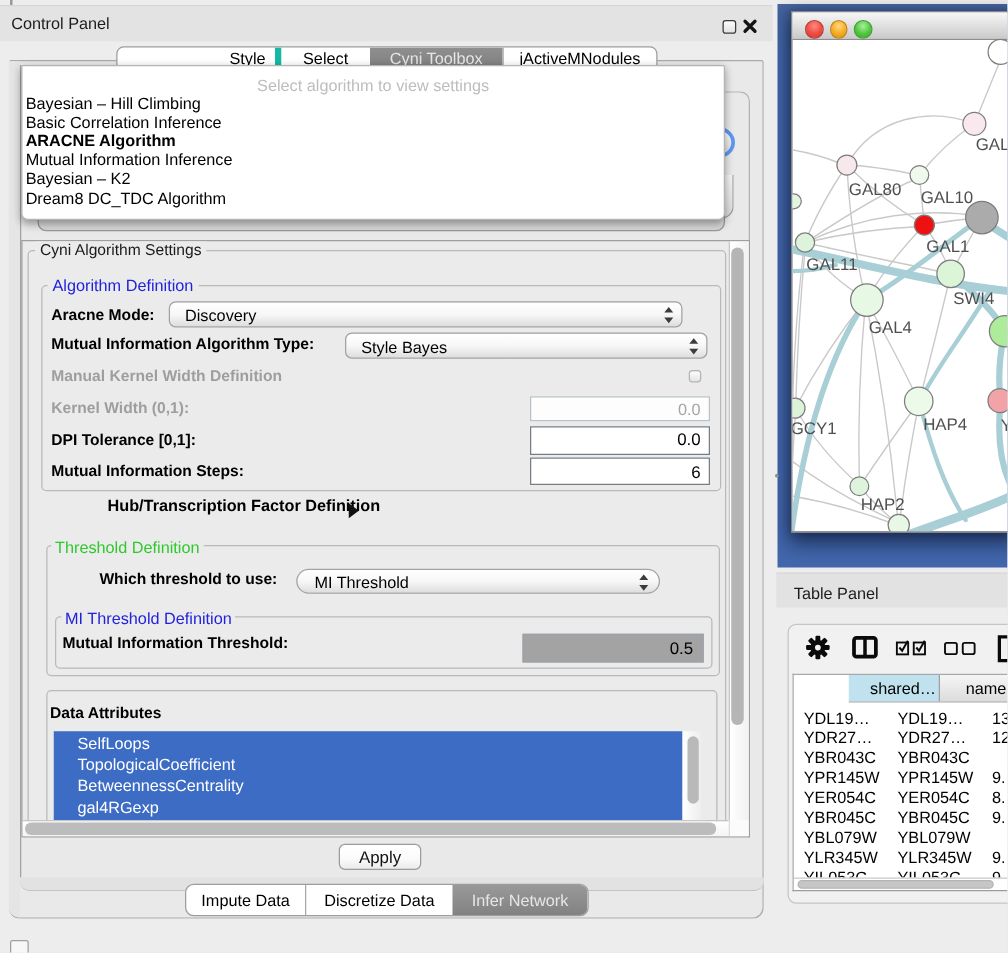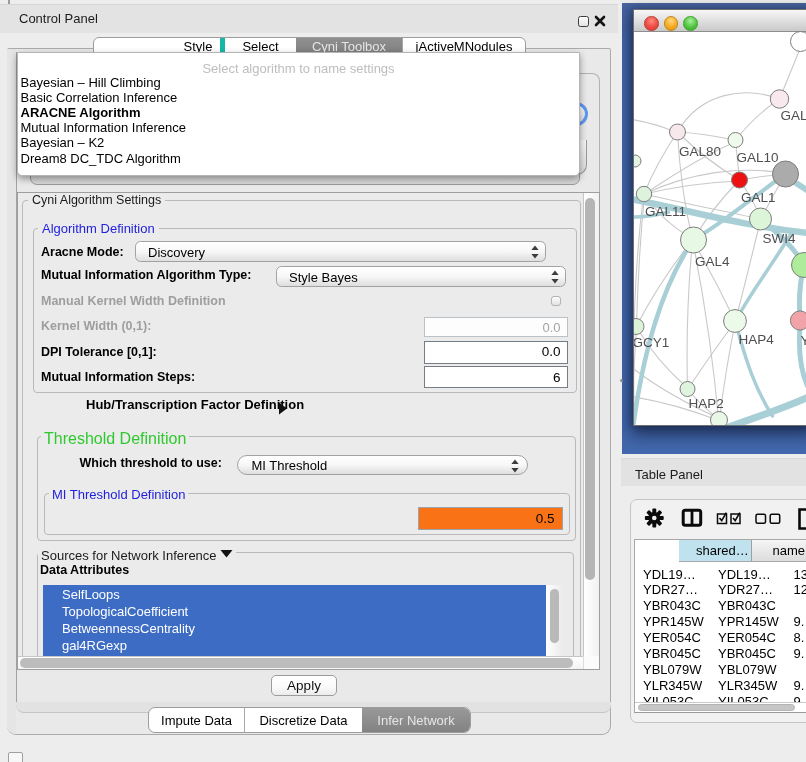--- a/index.html
+++ b/index.html
@@ -7,21 +7,21 @@
        font-family:"Liberation Sans",sans-serif;-webkit-font-smoothing:antialiased;}
   .abs{position:absolute;}
   .b{font-weight:bold;}
 </style>
 </head>
 <body>
 
 <div class="abs" style="left:8px;top:0;width:2px;height:4px;background:#9a9a9a;"></div>
 
 <div class="abs" style="left:0;top:4px;width:618px;height:28px;background:#e3e3e3;border-top:1px solid #d6d6d6;"></div>
-<div class="abs" style="left:19px;top:11px;font-size:13px;color:#1c1c1c;">Control Panel</div>
+<div class="abs" style="left:9px;top:11px;font-size:13px;color:#1c1c1c;">Control Panel</div>
 <div class="abs" style="left:578px;top:15.5px;width:9px;height:9px;border:1.6px solid #3c3c3c;border-radius:2.5px;background:linear-gradient(180deg,#fdfdfd,#e2e2e2);"></div>
 <svg class="abs" style="left:594px;top:15px;" width="12" height="12" viewBox="0 0 12 12">
   <path d="M2 2 L10 10 M10 2 L2 10" stroke="#141414" stroke-width="2.6" stroke-linecap="round"></path>
 </svg>
 
 <div class="abs" style="left:7px;top:48px;width:604px;height:687px;background:#e9e9e9;border:1px solid #ababab;border-left:none;border-radius:2px 2px 9px 9px;box-sizing:border-box;"></div>
 <div class="abs" style="left:7px;top:49px;width:9px;height:685px;background:#e5e5e5;border-radius:0 0 0 9px;"></div>
 <div class="abs" style="left:16px;top:52px;width:1px;height:650px;background:#a2a2a2;"></div>
 
 <div class="abs" style="left:16px;top:702px;width:595px;height:10px;background:#e2e2e2;border-bottom:1px solid #c4c4c4;border-radius:0 0 8px 8px;"></div>
@@ -85,38 +85,36 @@
 
  <div class="abs b" style="left:23px;top:176.5px;font-size:12.5px;color:#000;">Mutual Information Steps:</div>
  <div class="abs" style="left:406px;top:173px;width:143.5px;height:21.5px;border:1.5px solid #767d84;background:#ffffff;box-sizing:border-box;font-size:13.5px;color:#000;text-align:right;padding:2.5px 6px 0 0;">6</div>
 
  <div class="abs b" style="left:23px;top:204px;font-size:13px;color:#000;padding-left:45px;">Hub/Transcription Factor Definition</div>
  <svg class="abs" style="left:260px;top:209px;" width="10" height="13" viewBox="0 0 10 13">
       <path d="M1 0.5 L9 6.5 L1 12.5 Z" fill="#111"></path>
     </svg>
 
  <div class="abs" style="left:19px;top:243px;width:537px;height:102.5px;border:1px solid #b9b9b9;border-radius:4px;"></div>
- <div class="abs" style="left:23px;top:236.5px;background:#ebebeb;padding:0 3px;font-size:16px;color:#2fc92f;">Threshold Definition</div>
+ <div class="abs" style="left:23px;top:236.5px;background:#ebebeb;padding:0 3px;font-size:13px;color:#2fc92f;">Threshold Definition</div>
  <div class="abs b" style="left:61.5px;top:263px;font-size:12.5px;color:#000;">Which threshold to use:</div>
  <div class="abs" style="left:219px;top:261.5px;width:291px;height:20.5px;border:1px solid #a2a2a2;border-radius:10px;background:linear-gradient(180deg,#ffffff 0%,#f7f7f7 50%,#dedede 100%);box-sizing:border-box;">
    <div style="position:absolute;left:13.5px;top:2.5px;font-size:13px;color:#000;">MI Threshold</div>
    <svg style="position:absolute;right:7px;top:3px;" width="10" height="14" viewBox="0 0 10 14">
         <path d="M5 0.5 L8.6 5 L1.4 5 Z" fill="#3c3c3c"></path>
         <path d="M5 13.5 L8.6 9 L1.4 9 Z" fill="#3c3c3c"></path>
       </svg>
  </div>
 
  <div class="abs" style="left:26px;top:300px;width:524px;height:40px;border:1px solid #b9b9b9;border-radius:4px;"></div>
  <div class="abs" style="left:31px;top:293.5px;background:#ebebeb;padding:0 3px;font-size:13px;color:#2222dd;">MI Threshold Definition</div>
- <div class="abs" style="left:400px;top:313.5px;width:144.5px;height:23px;border:1px solid #9aa3ab;background:#f97316;box-sizing:border-box;font-size:13.5px;color:#000;text-align:right;padding:3px 7px 0 0;">0.5</div>
+ <div class="abs b" style="left:32px;top:314px;font-size:12.5px;color:#000;">Mutual Information Threshold:</div>
+ <div class="abs" style="left:400px;top:313.5px;width:144.5px;height:23px;border:1px solid #9aa3ab;background:#a3a3a3;box-sizing:border-box;font-size:13.5px;color:#000;text-align:right;padding:3px 7px 0 0;">0.5</div>
 
  <div class="abs" style="left:18.5px;top:359px;width:535px;height:330px;border:1px solid #b9b9b9;border-radius:4px;"></div>
- <div class="abs" style="left:20px;top:352.5px;background:#ebebeb;padding:0 3px;font-size:13px;color:#1b1b1b;">Sources for Network Inference <span style="display:inline-block;vertical-align:2px;"><svg width="13" height="9" viewBox="0 0 13 9">
-          <path d="M0.5 1 L12.5 1 L6.5 8.5 Z" fill="#111"></path>
-        </svg></span></div>
  <div class="abs b" style="left:22px;top:370px;font-size:12.5px;color:#000;">Data Attributes</div>
 
  <div class="abs" style="left:25px;top:391.5px;width:503px;height:71px;background:#3d6cc5;color:#ffffff;font-size:13px;overflow:hidden;">
    <div style="padding:1.5px 0 0 19px;line-height:17px;">SelfLoops<br>TopologicalCoefficient<br>BetweennessCentrality<br>gal4RGexp</div>
  </div>
 
  <div class="abs" style="left:528px;top:391.5px;width:15px;height:71px;background:linear-gradient(90deg,#ffffff,#ededed);"></div>
  <div class="abs" style="left:531.5px;top:396px;width:9.5px;height:54px;border-radius:5px;background:#b9b9b9;"></div>
 
  <div class="abs" style="left:0;top:463px;width:564.5px;height:13.5px;background:linear-gradient(180deg,#ffffff,#f3f3f3);border-top:1px solid #c6c6c6;box-sizing:border-box;"></div>
@@ -130,21 +128,21 @@
 
 <div class="abs" style="left:271px;top:675px;width:66px;height:21px;border:1px solid #9c9c9c;border-radius:5px;background:linear-gradient(180deg,#ffffff 0%,#fbfbfb 55%,#ebebeb 100%);box-sizing:border-box;display:flex;align-items:center;justify-content:center;font-size:13.5px;color:#111;">Apply</div>
 
 <div class="abs" style="left:148px;top:707px;width:323px;height:26px;border:1px solid #9d9d9d;border-radius:7px;background:#ffffff;box-sizing:border-box;display:flex;font-size:13px;overflow:hidden;">
   <div style="width:95px;display:flex;align-items:center;justify-content:center;border-right:1px solid #a8a8a8;">Impute Data</div>
   <div style="width:117px;display:flex;align-items:center;justify-content:center;">Discretize Data</div>
   <div style="flex:1;display:flex;align-items:center;justify-content:center;background:linear-gradient(180deg,#999999,#828282);color:#e6e6e6;">Infer Network</div>
 </div>
 
 <div class="abs" style="left:17px;top:52px;width:563px;height:124px;background:#ffffff;border:1px solid #b5b5b5;border-radius:1px 1px 5px 5px;box-shadow:0 3px 7px rgba(0,0,0,.38);box-sizing:border-box;z-index:50;font-size:13px;">
-  <div style="position:absolute;left:0;top:7.5px;width:100%;text-align:center;color:#bdbdbd;">Select algorithm to name settings</div>
+  <div style="position:absolute;left:0;top:7.5px;width:100%;text-align:center;color:#bdbdbd;">Select algorithm to view settings</div>
   <div style="position:absolute;left:2.5px;top:21.5px;line-height:15.2px;color:#000;">
     Bayesian – Hill Climbing<br>
     Basic Correlation Inference<br>
     <span class="b">ARACNE Algorithm</span><br>
     Mutual Information Inference<br>
     Bayesian – K2<br>
     Dream8 DC_TDC Algorithm
   </div>
 </div>
 

